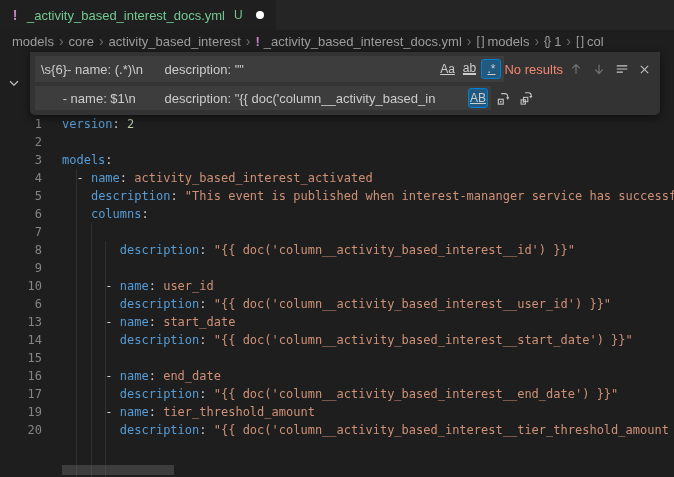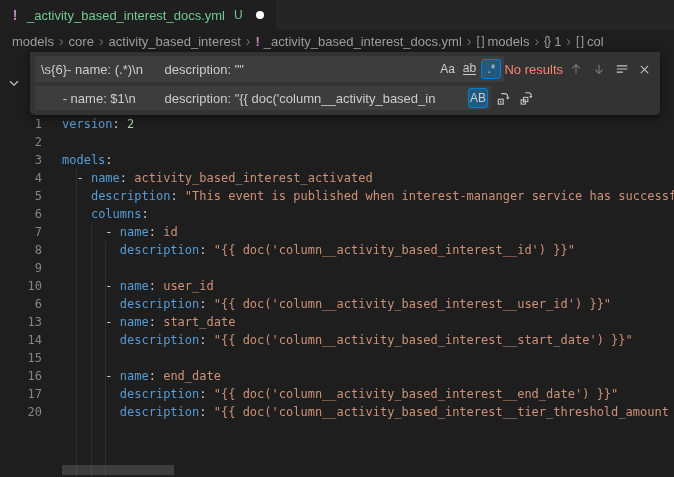--- a/index.html
+++ b/index.html
@@ -56,20 +56,21 @@
     padding:0 3px 0 6px; overflow:hidden;
   }
   .find-input { width:470px; }
   .replace-input { width:456px; height:24px; }
   .fw-text { flex:1; white-space:pre; overflow:hidden; color:#cccccc; font-size:13px; }
   .opt {
     width:20px; height:20px; flex:none; margin-left:2px; border:1px solid transparent;
     border-radius:3px; background:transparent; color:#cccccc; font-size:12px;
     display:flex; align-items:center; justify-content:center; cursor:pointer;
     font-family:"Liberation Sans", sans-serif;
+    text-decoration:underline;
   }
   .opt.active { background:rgba(0,127,212,0.45); border-color:var(--accent,#007fd4); }
   .ww-inner { border-bottom:1px solid currentColor; padding-bottom:0px; line-height:11px; }
   .fw-status { color:var(--err,#f48771); font-size:13px; white-space:nowrap; }
   .fw-actions { margin-left:auto; display:flex; align-items:center; }
   .icon-btn {
     width:21px; height:21px; display:flex; align-items:center; justify-content:center;
     margin-left:2px; border-radius:3px; cursor:pointer; color:#c5c5c5;
   }
   .icon-btn.disabled { opacity:0.45; cursor:default; }
@@ -125,30 +126,31 @@
   <div class="indent-guide" style="left:76px; top:117px; bottom:0;"></div>
   <div class="indent-guide" style="left:91px; top:171px; bottom:0;"></div>
   <div class="indent-guide" style="left:105px; top:189px; bottom:0;"></div>
   <div class="code-area">
       <div class="line"><span class="ln">1</span><span class="lc"><span class="tk-k">version</span><span class="tk-p">: </span><span class="tk-n">2</span></span></div>
       <div class="line"><span class="ln">2</span><span class="lc"></span></div>
       <div class="line"><span class="ln">3</span><span class="lc"><span class="tk-k">models</span><span class="tk-p">:</span></span></div>
       <div class="line"><span class="ln">4</span><span class="lc"><span class="tk-p">  - </span><span class="tk-k">name</span><span class="tk-p">: </span><span class="tk-s">activity_based_interest_activated</span></span></div>
       <div class="line"><span class="ln">5</span><span class="lc"><span class="tk-p">    </span><span class="tk-k">description</span><span class="tk-p">: </span><span class="tk-s">"This event is published when interest-mananger service has successf</span></span></div>
       <div class="line"><span class="ln">6</span><span class="lc"><span class="tk-p">    </span><span class="tk-k">columns</span><span class="tk-p">:</span></span></div>
-      <div class="line"><span class="ln">7</span><span class="lc"><span class="tk-p">      - </span><span class="tk-k">name</span><span class="tk-p">: </span><span class="tk-s">id</span></span></div>
+      <div class="line"><span class="ln">7</span></div>
       <div class="line"><span class="ln">8</span><span class="lc"><span class="tk-p">        </span><span class="tk-k">description</span><span class="tk-p">: </span><span class="tk-s">"{{ doc('column__activity_based_interest__id') }}"</span></span></div>
       <div class="line"><span class="ln">9</span><span class="lc"></span></div>
       <div class="line"><span class="ln">10</span><span class="lc"><span class="tk-p">      - </span><span class="tk-k">name</span><span class="tk-p">: </span><span class="tk-s">user_id</span></span></div>
       <div class="line"><span class="ln">6</span><span class="lc"><span class="tk-p">        </span><span class="tk-k">description</span><span class="tk-p">: </span><span class="tk-s">"{{ doc('column__activity_based_interest__user_id') }}"</span></span></div>
       <div class="line"><span class="ln">13</span><span class="lc"><span class="tk-p">      - </span><span class="tk-k">name</span><span class="tk-p">: </span><span class="tk-s">start_date</span></span></div>
       <div class="line"><span class="ln">14</span><span class="lc"><span class="tk-p">        </span><span class="tk-k">description</span><span class="tk-p">: </span><span class="tk-s">"{{ doc('column__activity_based_interest__start_date') }}"</span></span></div>
       <div class="line"><span class="ln">15</span><span class="lc"></span></div>
       <div class="line"><span class="ln">16</span><span class="lc"><span class="tk-p">      - </span><span class="tk-k">name</span><span class="tk-p">: </span><span class="tk-s">end_date</span></span></div>
       <div class="line"><span class="ln">17</span><span class="lc"><span class="tk-p">        </span><span class="tk-k">description</span><span class="tk-p">: </span><span class="tk-s">"{{ doc('column__activity_based_interest__end_date') }}"</span></span></div>
+      <div class="line"><span class="ln">19</span><span class="lc"><span class="tk-p">      - </span><span class="tk-k">name</span><span class="tk-p">: </span><span class="tk-s">tier_threshold_amount</span></span></div>
       <div class="line"><span class="ln">20</span><span class="lc"><span class="tk-p">        </span><span class="tk-k">description</span><span class="tk-p">: </span><span class="tk-s">"{{ doc('column__activity_based_interest__tier_threshold_amount</span></span></div>
     </div>
   <div class="hscroll-thumb"></div>
 </div>
 
 <div class="find-widget">
   <div class="fw-toggle">
     <svg width="14" height="14" viewBox="0 0 16 16">
         <path d="M3.5 6 8 10.5 12.5 6" fill="none" stroke="#c5c5c5" stroke-width="1.4"></path>
       </svg>

